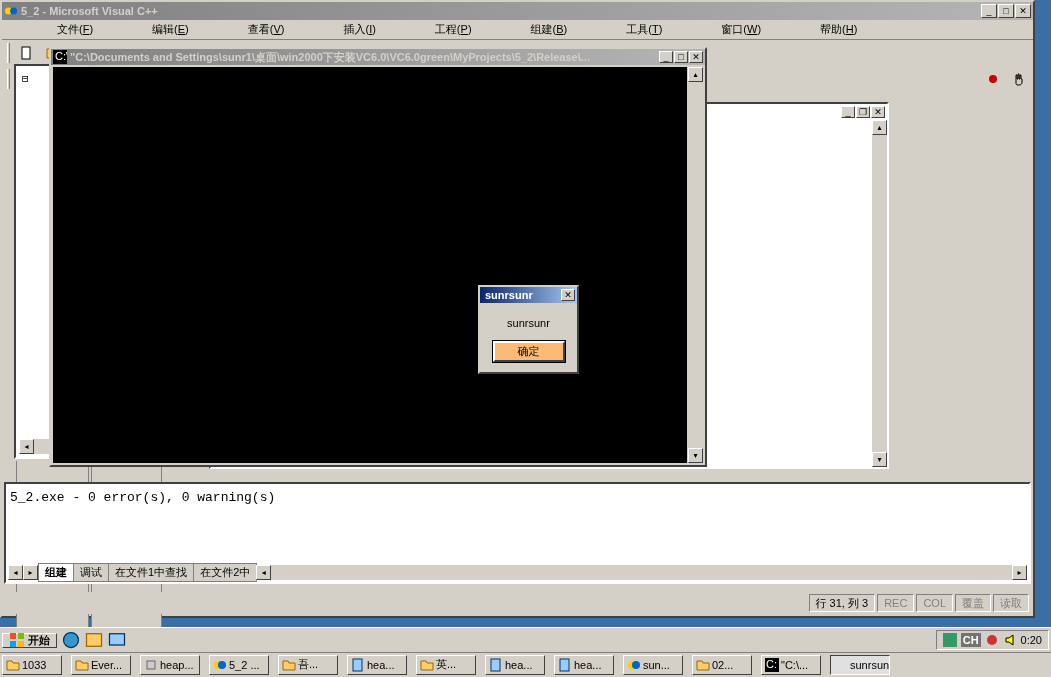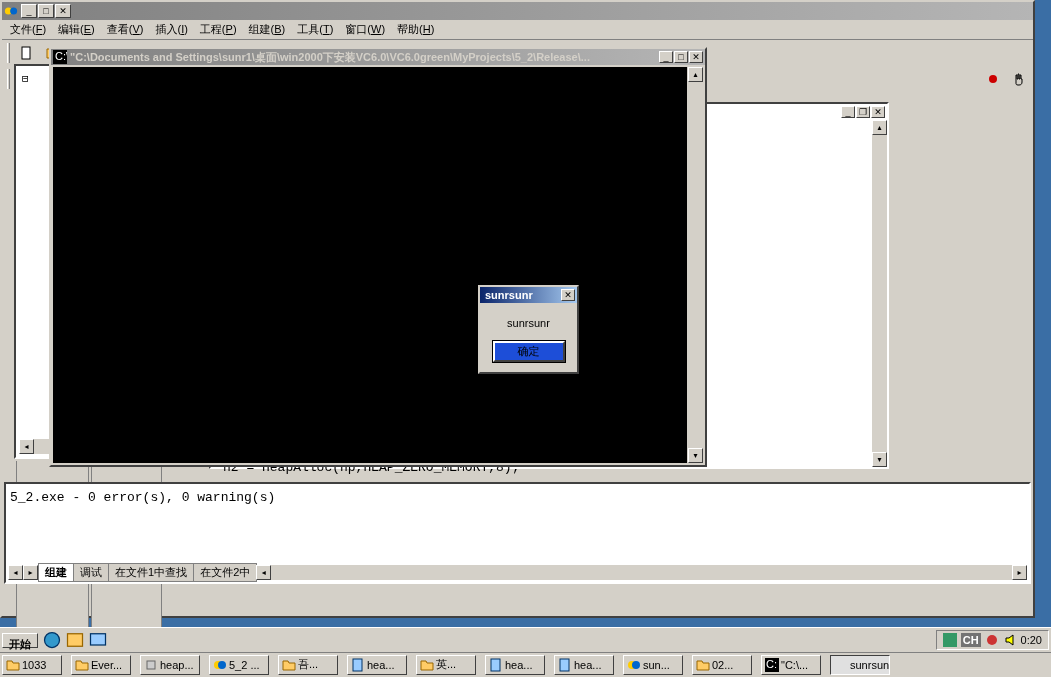--- a/index.html
+++ b/index.html
@@ -11,21 +11,21 @@
 .titlebar.small { height:16px; }
 .titlebar.inactive { background:linear-gradient(to right,#808080,#b5b5b5); }
 .titlebar-icon { width:14px; height:14px; margin-right:3px; display:inline-flex; }
 .titlebar-text { color:#fff; font-weight:bold; flex:1; white-space:nowrap; overflow:hidden; }
 .titlebar.inactive .titlebar-text { color:#d4d0c8; }
 .winbtns { display:flex; gap:1px; }
 .winbtn { width:16px; height:14px; background:#d4d0c8; border:1px solid; border-color:#fff #404040 #404040 #fff; font-family:Marlett,Arial; font-size:9px; display:flex; align-items:center; justify-content:center; cursor:pointer; }
 .winbtn.sm { width:14px; height:12px; }
 
 .menubar { height:20px; background:#d4d0c8; display:flex; align-items:center; padding:0 2px; border-bottom:1px solid #808080;}
-.menuitem { padding:2px 6px; cursor:pointer; }
+.menuitem { padding:2px 6px; cursor:pointer;margin-left:47px; }
 .menuitem u { text-decoration:underline; }
 
 .toolbar-area { background:#d4d0c8; }
 .toolbar-row { display:flex; align-items:center; height:26px; padding:1px 3px; gap:4px; }
 .tb-handle { width:3px; height:20px; border-left:1px solid #fff; border-right:1px solid #808080; margin:0 2px;}
 .tb-btn { width:22px; height:22px; display:flex; align-items:center; justify-content:center; cursor:pointer; border:1px solid transparent; }
 .tb-btn svg { width:16px; height:16px; }
 .combo { height:20px; background:#fff; border:1px solid; border-color:#808080 #fff #fff #808080; min-width:100px; padding:2px 4px; position:relative; }
 .left-pane { position:absolute; left:10px; top:5px; width:185px; height:355px; background:#fff; border:2px solid; border-color:#404040 #fff #fff #404040; }
 .left-tree { position:absolute; left:3px; top:3px; right:15px; bottom:3px; background:#fff; font-family:monospace; font-size:11px; padding:3px; }
@@ -59,47 +59,48 @@
 
 
 .console-win { position:absolute; left:49px; top:47px; width:658px; height:420px; background:#d4d0c8; border:2px solid; border-color:#d4d0c8 #404040 #404040 #d4d0c8; }
 .console-body { position:absolute; left:2px; top:18px; right:18px; bottom:2px; background:#000; }
 .console-scroll-v { position:absolute; right:2px; top:18px; bottom:2px; width:15px; background:#d4d0c8; display:flex; flex-direction:column; }
 
 
 .msgbox { position:absolute; left:478px; top:285px; width:101px; background:#d4d0c8; border:2px solid; border-color:#d4d0c8 #404040 #404040 #d4d0c8; }
 .msgbox-body { padding:14px 8px 10px; text-align:center; }
 .msgbox-text { margin-bottom:12px; }
-.msgbox-btn { width:72px; height:21px; margin:0 auto; background:#1d4ed8; border:2px solid; border-color:#fff #404040 #404040 #fff; outline:1px solid #000; cursor:pointer; display:flex; align-items:center; justify-content:center; }
+.msgbox-btn { width:72px; height:21px; margin:0 auto; background:#fdba74; border:2px solid; border-color:#fff #404040 #404040 #fff; outline:1px solid #000; cursor:pointer; display:flex; align-items:center; justify-content:center; }
 
 
 .taskbar { position:absolute; left:0; bottom:0; right:0; height:50px; background:#d4d0c8; border-top:1px solid #fff; }
 .taskbar-row1 { height:24px; display:flex; align-items:center; padding:0 2px; }
 .taskbar-row2 { height:24px; display:flex; align-items:center; padding:0 2px; gap:8px; border-top:1px solid #808080;}
-.start-btn { height:15px; padding:0 6px; border:1px solid; border-color:#fff #404040 #404040 #fff; display:flex; align-items:center; gap:3px; font-weight:bold; cursor:pointer;flex-direction:column; }
+.start-btn { height:15px; padding:0 6px; border:1px solid; border-color:#fff #404040 #404040 #fff; display:flex; align-items:center; gap:3px; font-weight:bold; cursor:pointer; }
 .ql { margin-left:4px; display:flex; gap:3px; align-items:center;}
 .ql-btn { width:20px; height:20px; display:flex; align-items:center; justify-content:center; cursor:pointer;}
 .tray { margin-left:auto; height:20px; border:1px solid; border-color:#808080 #fff #fff #808080; display:flex; align-items:center; padding:0 6px; gap:4px;}
 .task-btn { width:60px; height:20px; border:1px solid; border-color:#fff #404040 #404040 #fff; display:flex; align-items:center; padding:0 3px; gap:2px; cursor:pointer; overflow:hidden; white-space:nowrap; font-size:11px; margin-right:1px;}
 .task-btn.active { border-color:#404040 #fff #fff #404040; background:#e0e0e0; }
 .task-icon { width:14px; height:14px; flex-shrink:0;}
 .flex1 { flex:1; }
 svg { display:block; }
 </style>
 </head>
 <body>
 
 <div class="vc-window">
   <div class="titlebar inactive">
     <span class="titlebar-icon">
       <svg viewBox="0 0 16 16">
           <circle cx="5" cy="8" r="4" fill="#ffcc00"></circle>
           <circle cx="11" cy="8" r="4" fill="#0066cc"></circle>
         </svg>
     </span>
+    <span class="titlebar-text">5_2 - Microsoft Visual C++</span>
     <div class="winbtns">
       <div class="winbtn">_</div>
       <div class="winbtn">□</div>
       <div class="winbtn">✕</div>
     </div>
   </div>
 
   <div class="menubar" id="menubar">
       <div class="menuitem">文件(<u>F</u>)</div>
       <div class="menuitem">编辑(<u>E</u>)</div>
@@ -176,39 +177,46 @@
 <span class="comment"></span>
 <span class="comment"></span>
 <span class="comment"></span>
 <span class="comment"> means</span></div>
      <div class="code-scroll-v">
         <div class="sc-btn">▴</div>
         <div class="sc-track"></div>
         <div class="sc-btn">▾</div>
      </div>
   </div>
-  <div class="code-statusline" style="position:absolute;left:215px;top:458px;right:4px">h2 = HeapAlloc(hp,HEAP_ZERO_MEMORY,8);</div>
 
   <div class="output" style="top:480px;height:102px">
      <div class="output-text">5_2.exe - 0 error(s), 0 warning(s)</div>
      <div class="output-tabs">
         <div class="sc-btn">◂</div>
         <div class="sc-btn">▸</div>
         <div class="out-tab active">组建</div>
         <div class="out-tab">调试</div>
         <div class="out-tab">在文件1中查找</div>
         <div class="out-tab">在文件2中</div>
         <div class="out-scroll">
           <div class="sc-btn">◂</div>
           <div class="sc-track flex1"></div>
           <div class="sc-btn">▸</div>
         </div>
      </div>
   </div>
 
+  <div class="statusbar">
+    <div class="flex1"></div>
+    <div class="stat-cell">行 31, 列 3</div>
+    <div class="stat-cell stat-dim">REC</div>
+    <div class="stat-cell stat-dim">COL</div>
+    <div class="stat-cell stat-dim">覆盖</div>
+    <div class="stat-cell stat-dim">读取</div>
+  </div>
 </div>
 
 <div class="console-win">
   <div class="titlebar small inactive">
      <span class="titlebar-icon">
         <svg viewBox="0 0 14 14">
           <rect width="14" height="14" fill="#000"></rect>
           <text x="2" y="10" fill="#fff" font-size="8">C:\</text>
         </svg>
       </span>

